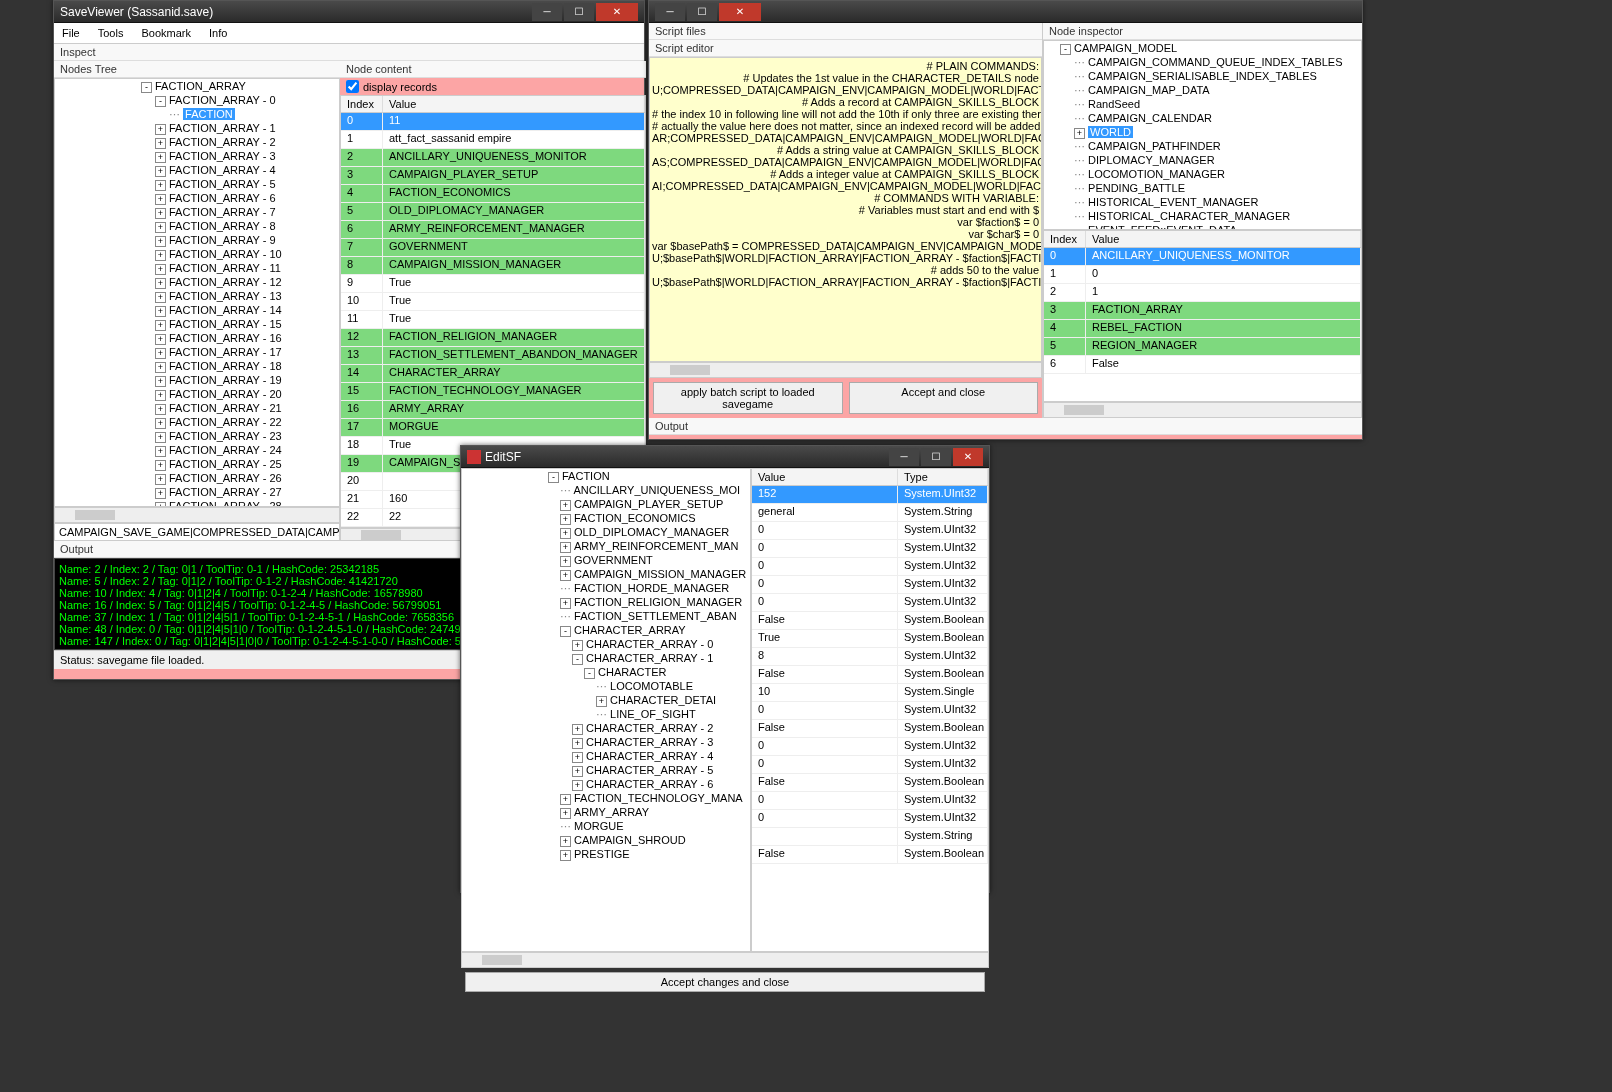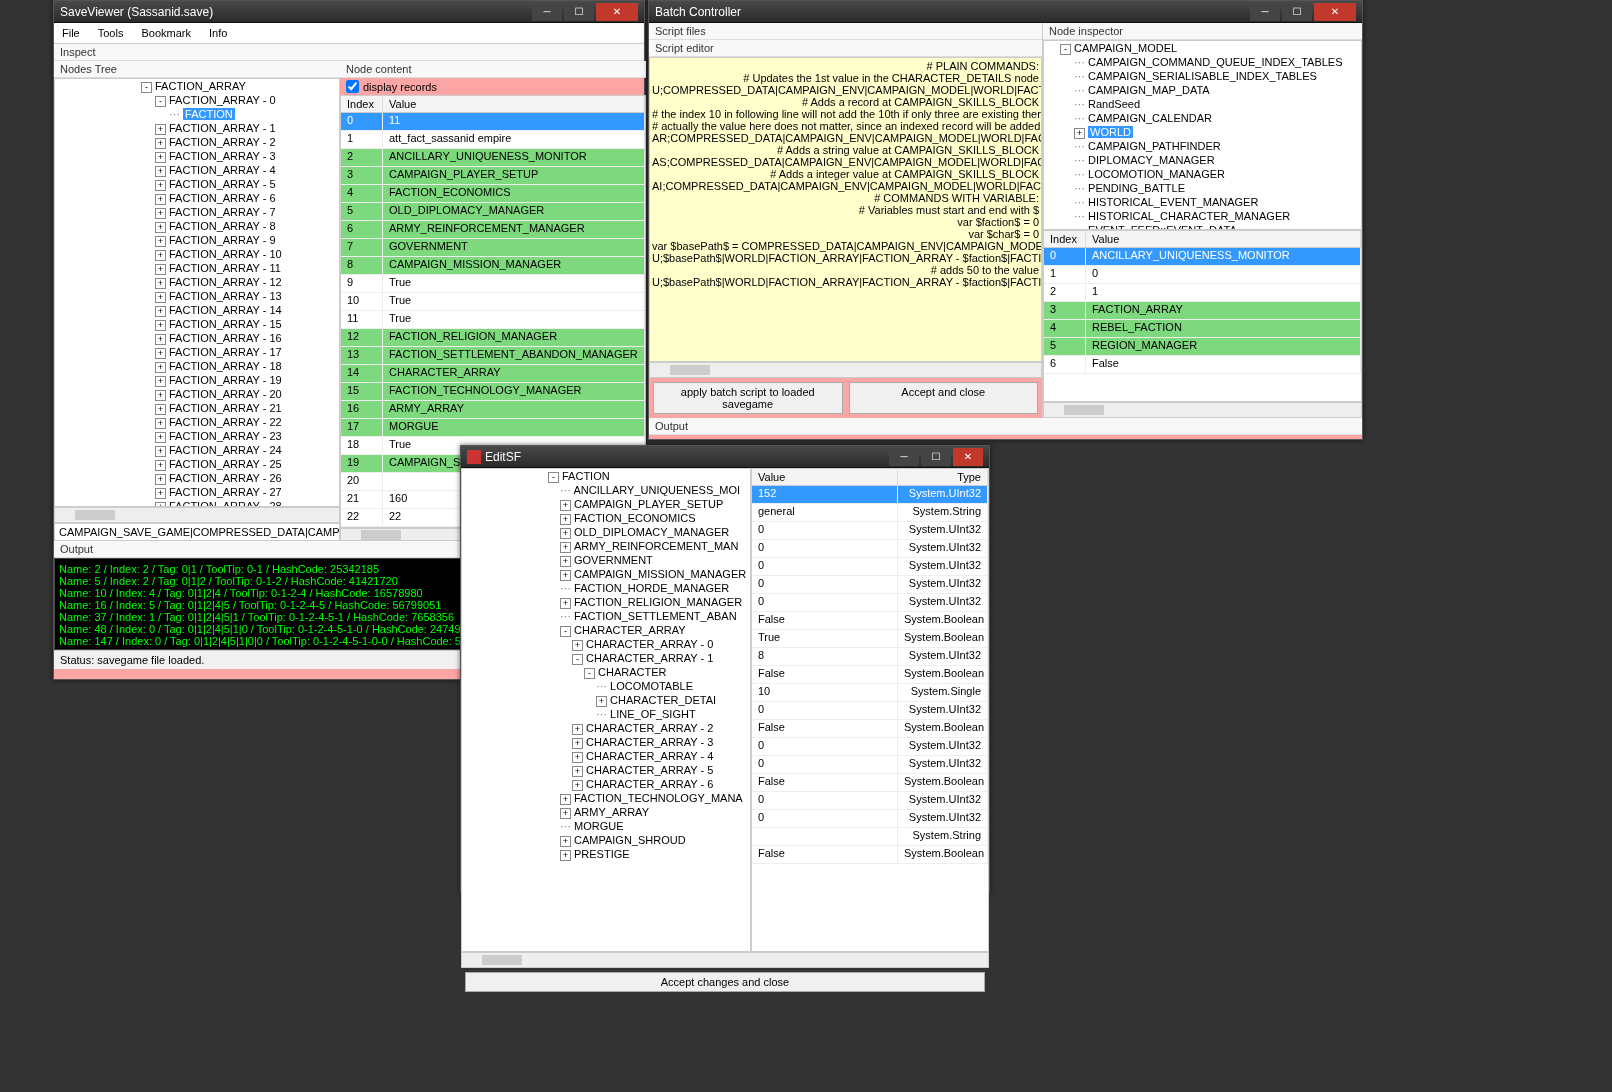--- a/index.html
+++ b/index.html
@@ -45,21 +45,21 @@
 
 
 #w1 { left: 5px; top: 0px; width: 592px; height: 680px; }
 
 #w2 { left: 600px; top: 0px; width: 715px; height: 440px; }
 
 #w3 { left: 412px; top: 445px; width: 530px; height: 448px; z-index: 10; }
 
 .col-idx { width: 42px; }
 .col-val { flex: 1; }
-.col-type { width: 90px; text-align: right; }
+.col-type { width: 90px; }
 </style>
 </head>
 <body>
 
 <div id="w1" class="win">
   <div class="titlebar">
     <span class="title">SaveViewer (Sassanid.save)</span>
     <div class="winbtns">
       <div class="winbtn">─</div>
       <div class="winbtn">☐</div>
@@ -235,21 +235,20 @@
       <div>Name: 16 / Index: 5 / Tag: 0|1|2|4|5 / ToolTip: 0-1-2-4-5 / HashCode: 56799051</div>
       <div>Name: 37 / Index: 1 / Tag: 0|1|2|4|5|1 / ToolTip: 0-1-2-4-5-1 / HashCode: 7658356</div>
       <div>Name: 48 / Index: 0 / Tag: 0|1|2|4|5|1|0 / ToolTip: 0-1-2-4-5-1-0 / HashCode: 24749807</div>
       <div>Name: 147 / Index: 0 / Tag: 0|1|2|4|5|1|0|0 / ToolTip: 0-1-2-4-5-1-0-0 / HashCode: 58577354</div>
     </div>
   <div class="status">Status:  savegame file loaded.</div>
 </div>
 
 <div id="w2" class="win">
   <div class="titlebar">
-    <span class="title">Batch Controller</span>
     <div class="winbtns">
       <div class="winbtn">─</div>
       <div class="winbtn">☐</div>
       <div class="winbtn close">✕</div>
     </div>
   </div>
   <div style="display:flex; height:395px;">
 
     <div style="width:394px; display:flex; flex-direction:column; border-right:1px solid #ccc;">
       <div class="panel-label">Script files</div>

